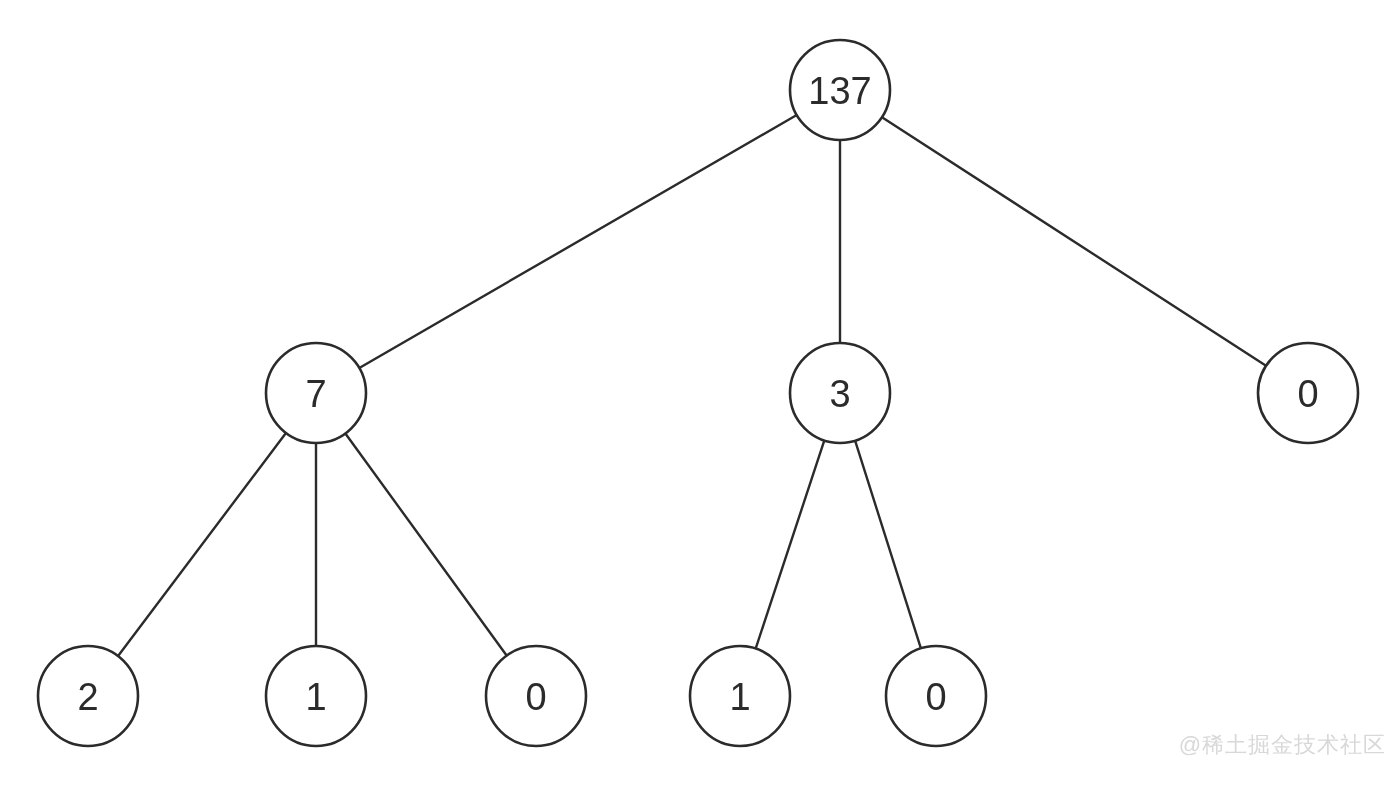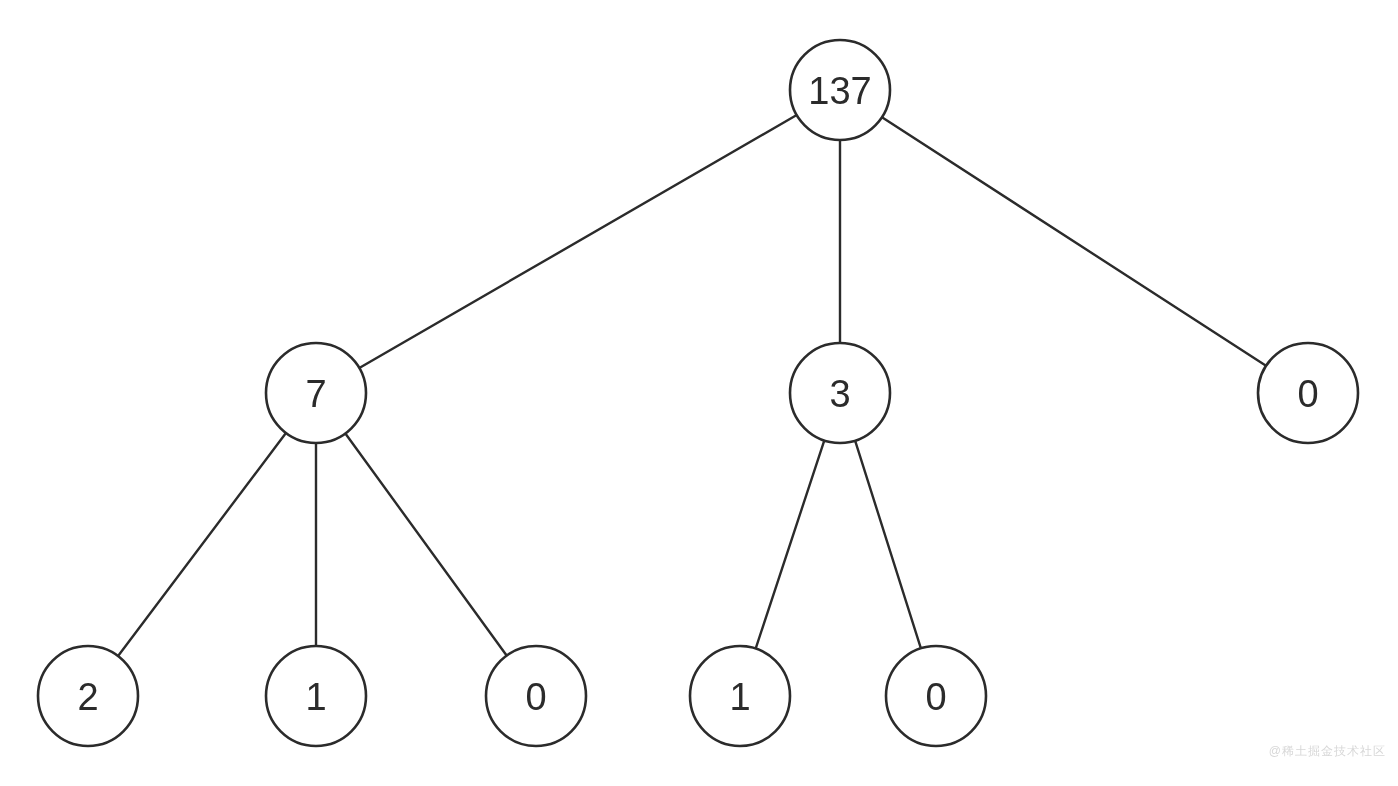--- a/index.html
+++ b/index.html
@@ -38,21 +38,21 @@
     font-family: "Liberation Sans", sans-serif;
     font-size: 38px;
     text-anchor: middle;
     dominant-baseline: central;
   }
   .watermark {
     position: absolute;
     right: 12px;
     bottom: 26px;
     color: #d8d8d8;
-    font-size: 12px;
+    font-size: 22px;
     font-family: "Liberation Sans", sans-serif;
     letter-spacing: 1px;
     white-space: nowrap;
     user-select: none;
   }
 </style>
 </head>
 <body>
 
 <svg id="tree-canvas" viewBox="0 0 1398 786">

